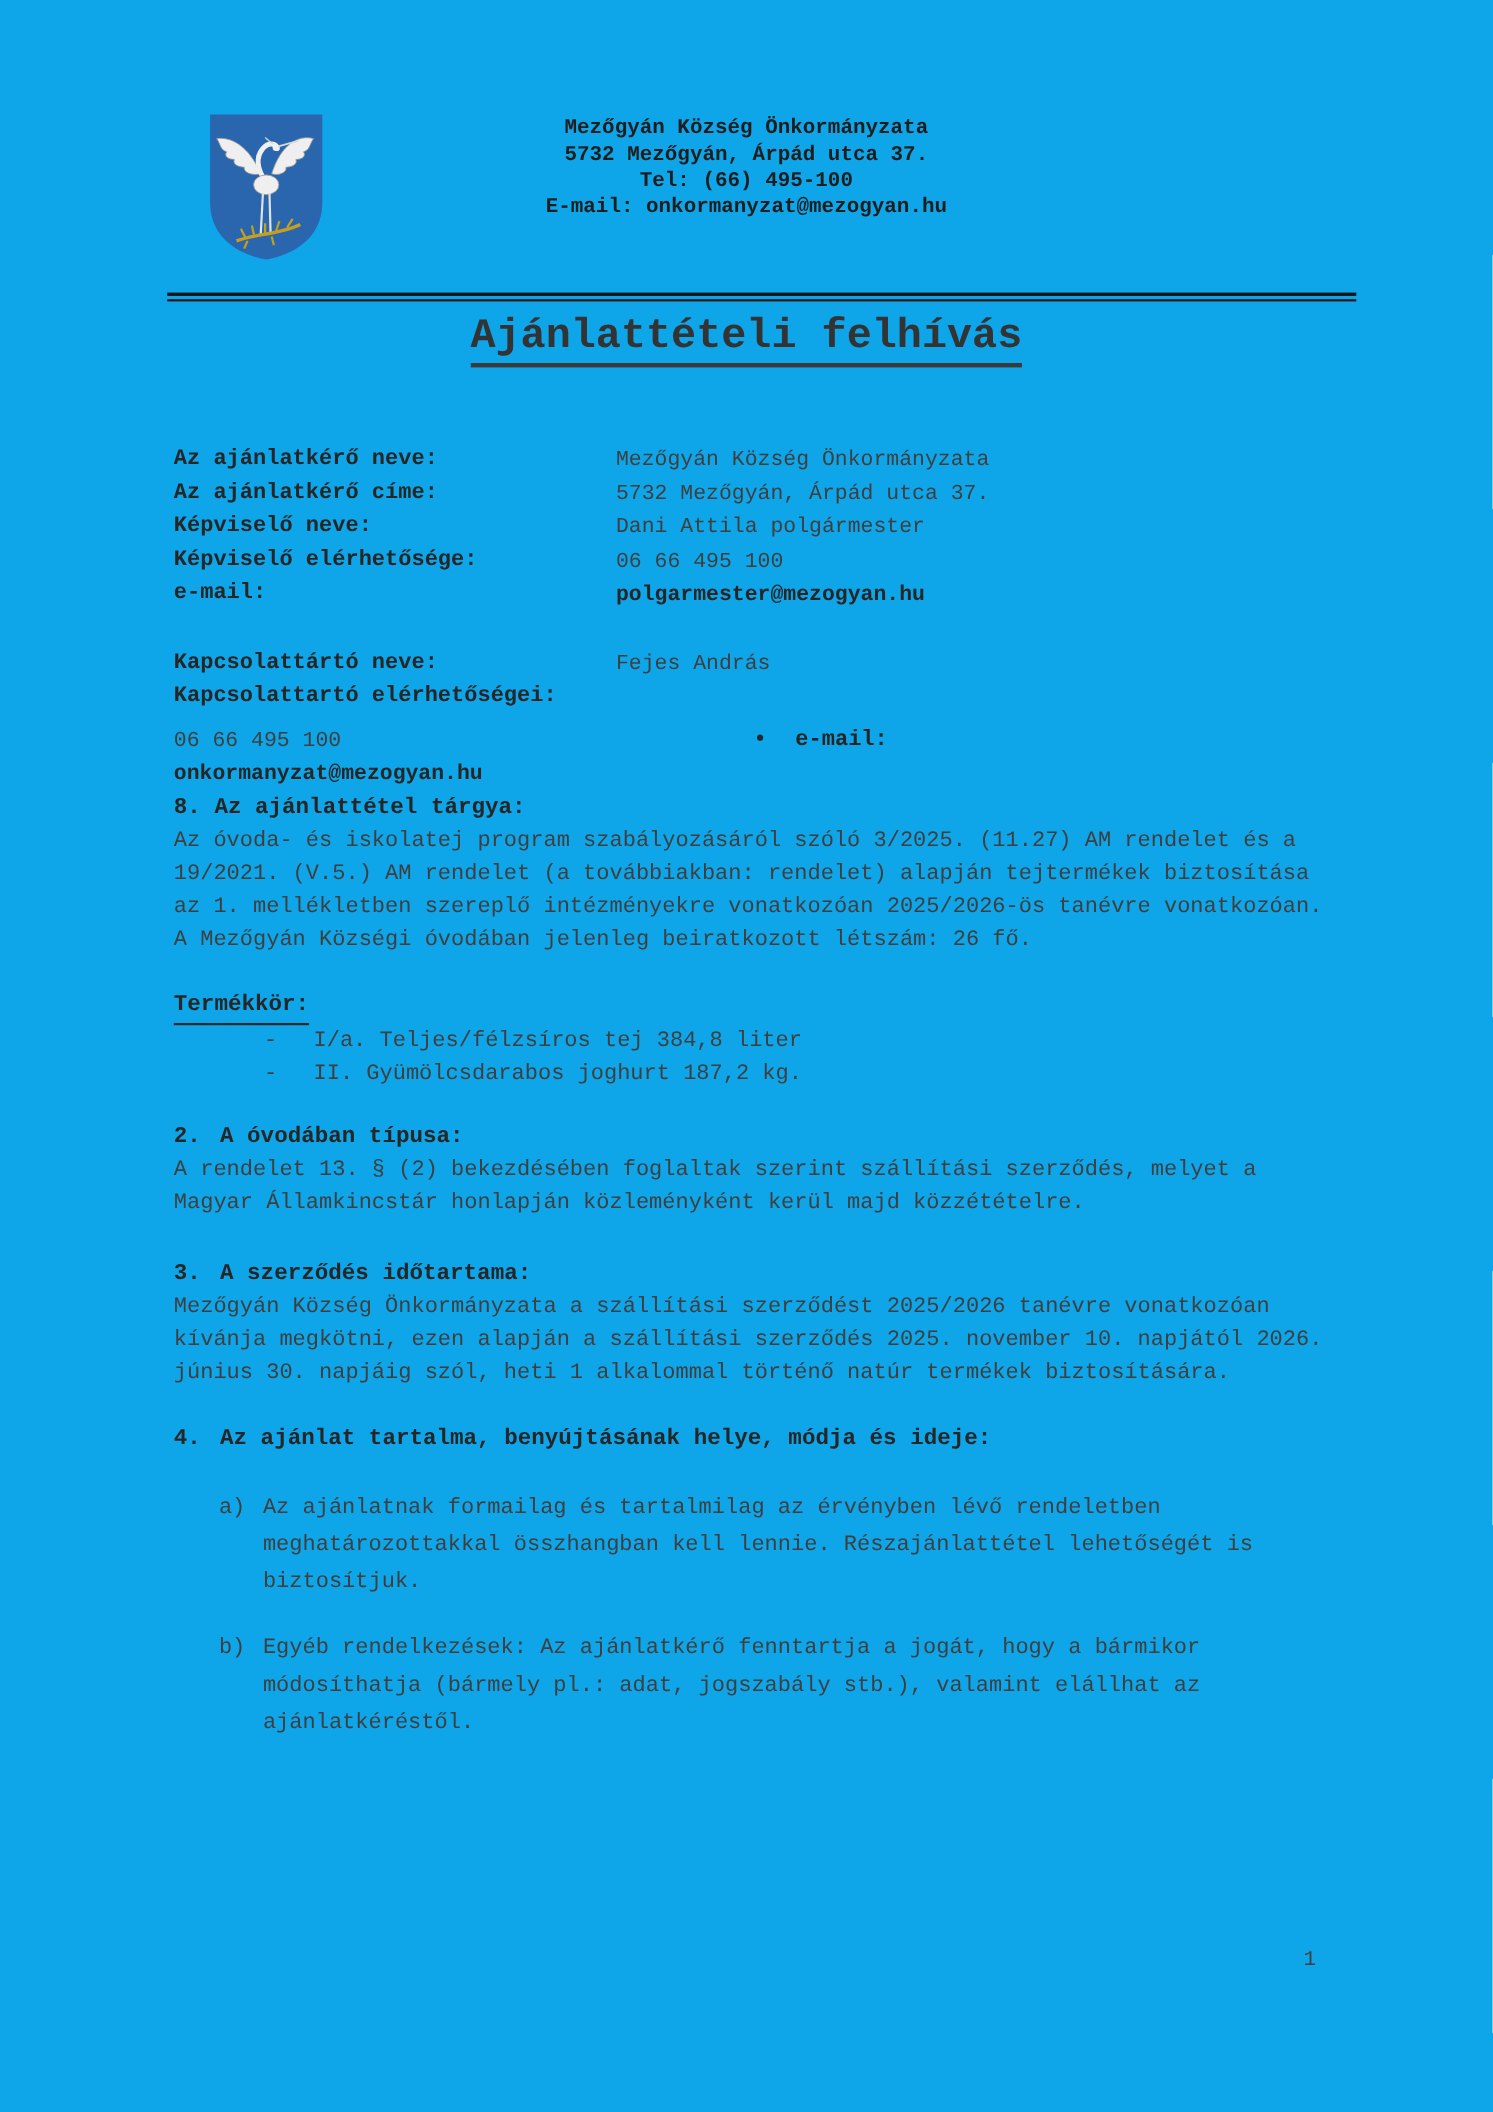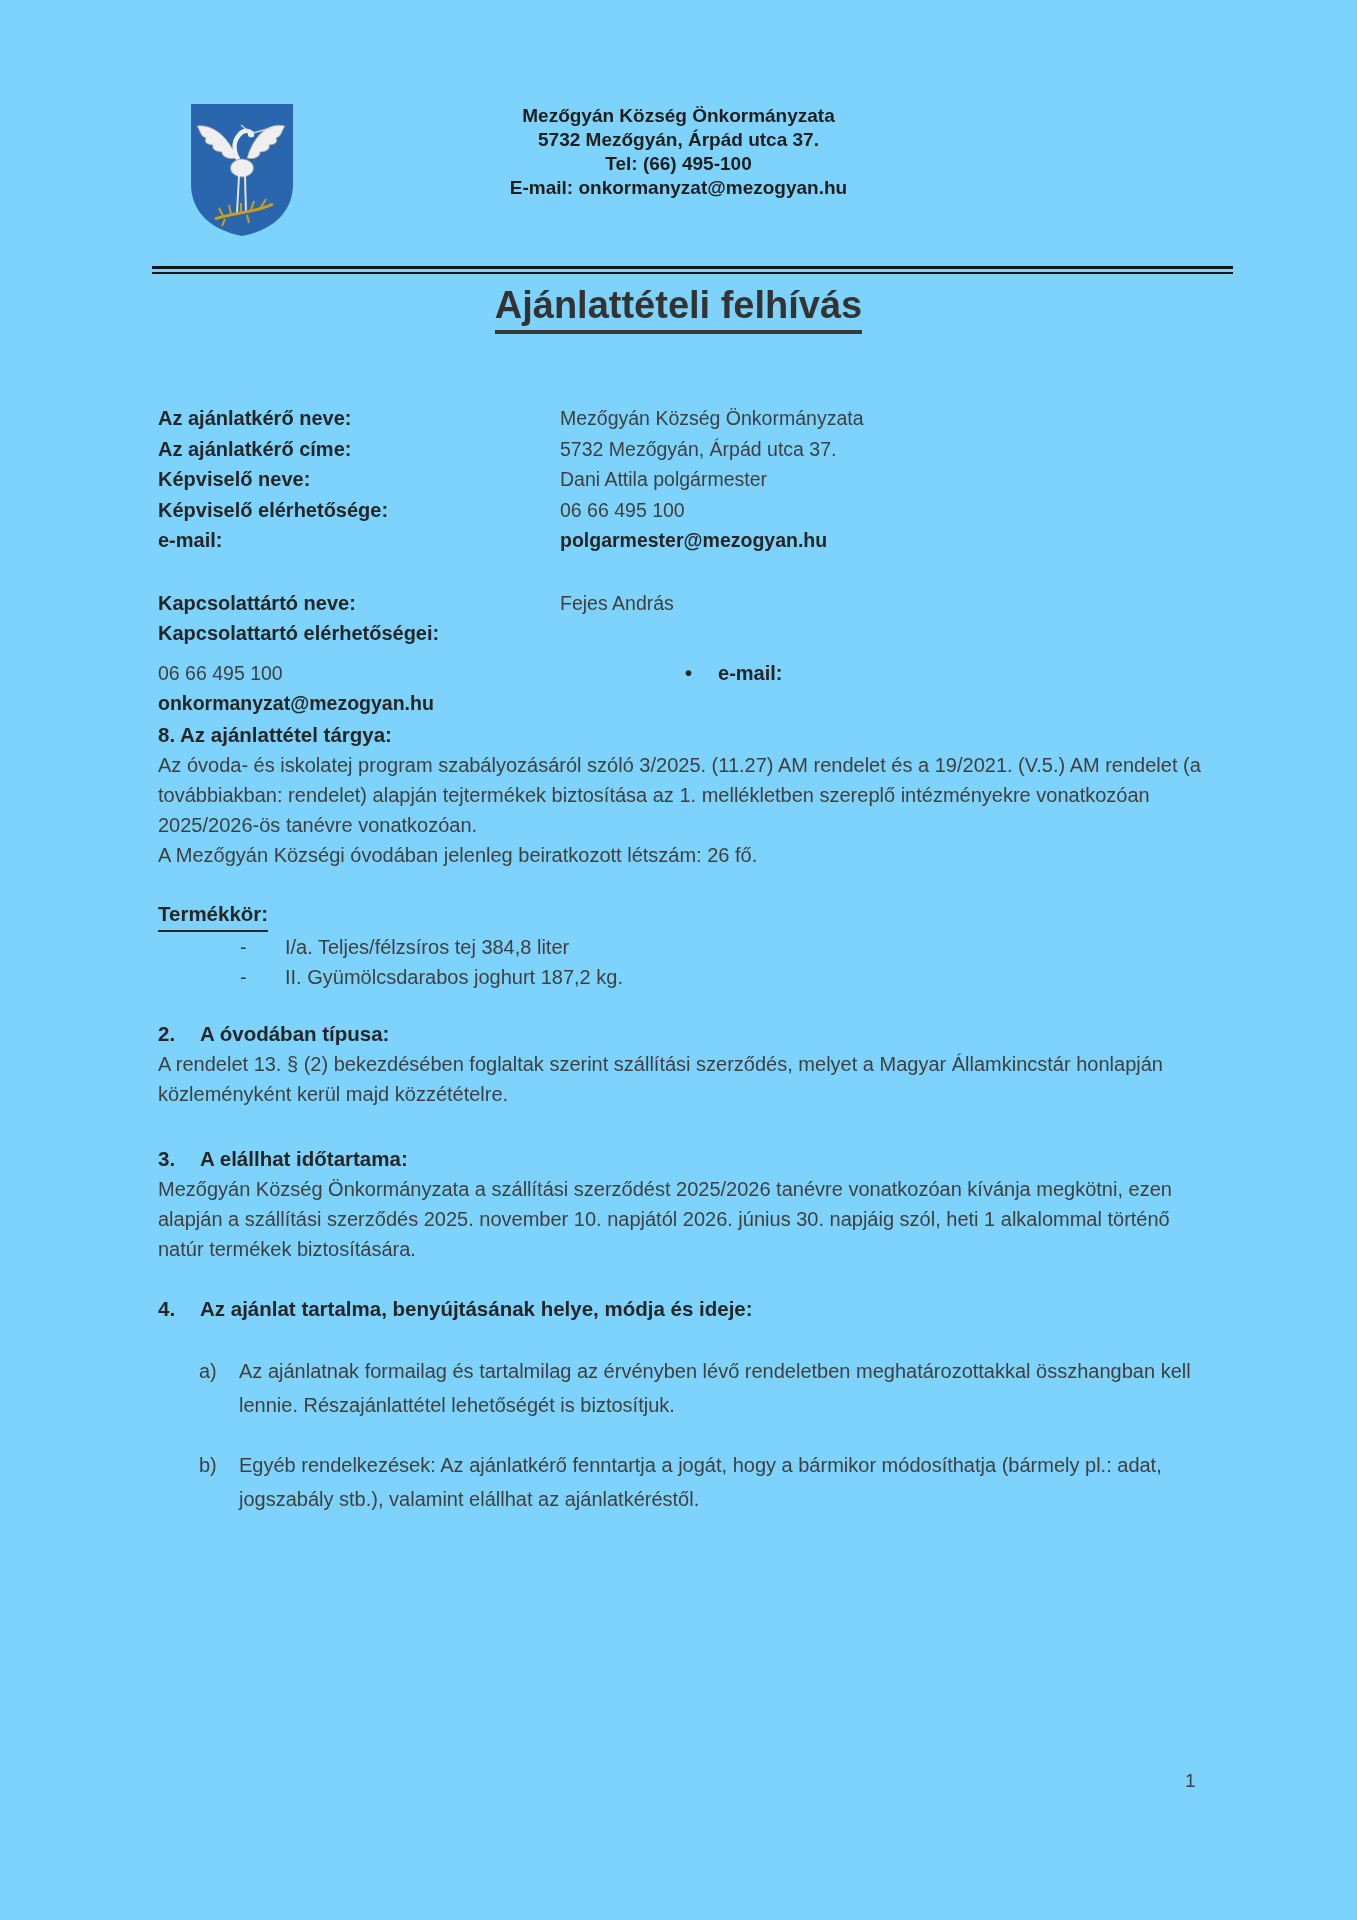--- a/index.html
+++ b/index.html
@@ -1,18 +1,18 @@
 <!DOCTYPE html>
 <html lang="hu"><head>
 <meta charset="utf-8">
 <style>
   html,body{margin:0;padding:0;background:#ffffff;}
   .page{
-    position:relative;width:1357px;height:1920px;background:#7dd3fc;
-    font-family:Liberation Sans, sans-serif;color:#3f3f3f;overflow:hidden;
+    position:relative;width:1357px;height:1920px;background:#0ea5e9;
+    font-family:Liberation Mono, monospace;color:#3f3f3f;overflow:hidden;
   }
   
   .crest{position:absolute;left:185px;top:100px;width:114px;height:140px;}
   .letterhead-text{
     position:absolute;left:0;top:104px;width:1357px;text-align:center;
     font-weight:bold;font-size:19px;line-height:24px;color:#1e1e1e;
   }
   .rule{
     position:absolute;left:152px;top:266px;width:1081px;height:3px;
     border-top:3px solid #151515;border-bottom:2px solid #151515;
@@ -140,21 +140,21 @@
       <span class="dash">-</span>
       <span>II. Gyümölcsdarabos joghurt 187,2 kg.</span>
     </div>
 
     <div class="sec-heading h-s2">
       <span class="sec-num">2.</span><span>A óvodában típusa:</span>
     </div>
     <p class="body sec-body">A rendelet 13. § (2) bekezdésében foglaltak szerint szállítási szerződés, melyet a Magyar Államkincstár honlapján közleményként kerül majd közzétételre.</p>
 
     <div class="sec-heading h-s3">
-      <span class="sec-num">3.</span><span>A elállhat időtartama:</span>
+      <span class="sec-num">3.</span><span>A szerződés időtartama:</span>
     </div>
     <p class="body sec-body">Mezőgyán Község Önkormányzata a szállítási szerződést 2025/2026 tanévre vonatkozóan kívánja megkötni, ezen alapján a szállítási szerződés 2025. november 10. napjától 2026. június 30. napjáig szól, heti 1 alkalommal történő natúr termékek biztosítására.</p>
 
     <div class="sec-heading h-s4">
       <span class="sec-num">4.</span><span>Az ajánlat tartalma, benyújtásának helye, módja és ideje:</span>
     </div>
     <div class="ab-item a">
       <span class="ab-marker">a)</span>
       <div class="ab-text">Az ajánlatnak formailag és tartalmilag az érvényben lévő rendeletben meghatározottakkal összhangban kell lennie. Részajánlattétel lehetőségét is biztosítjuk.</div>
     </div>

